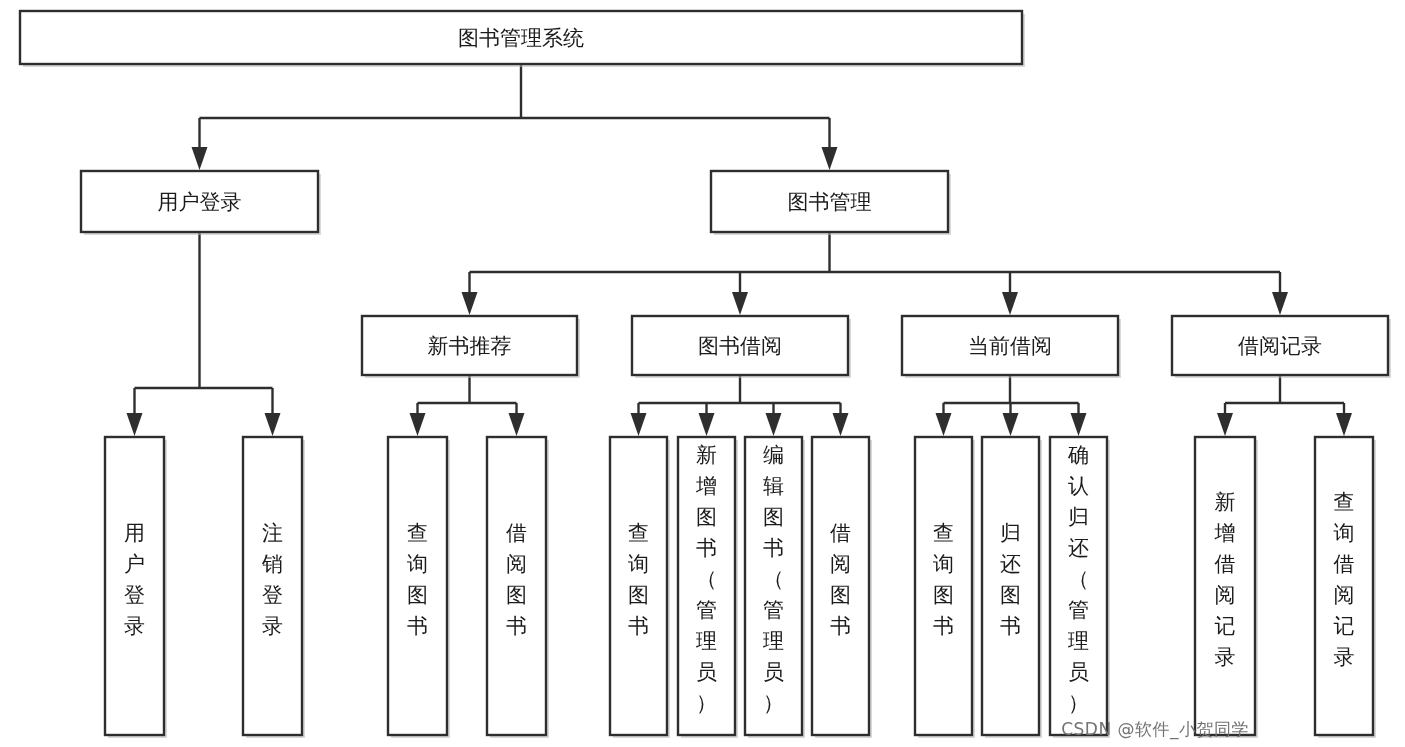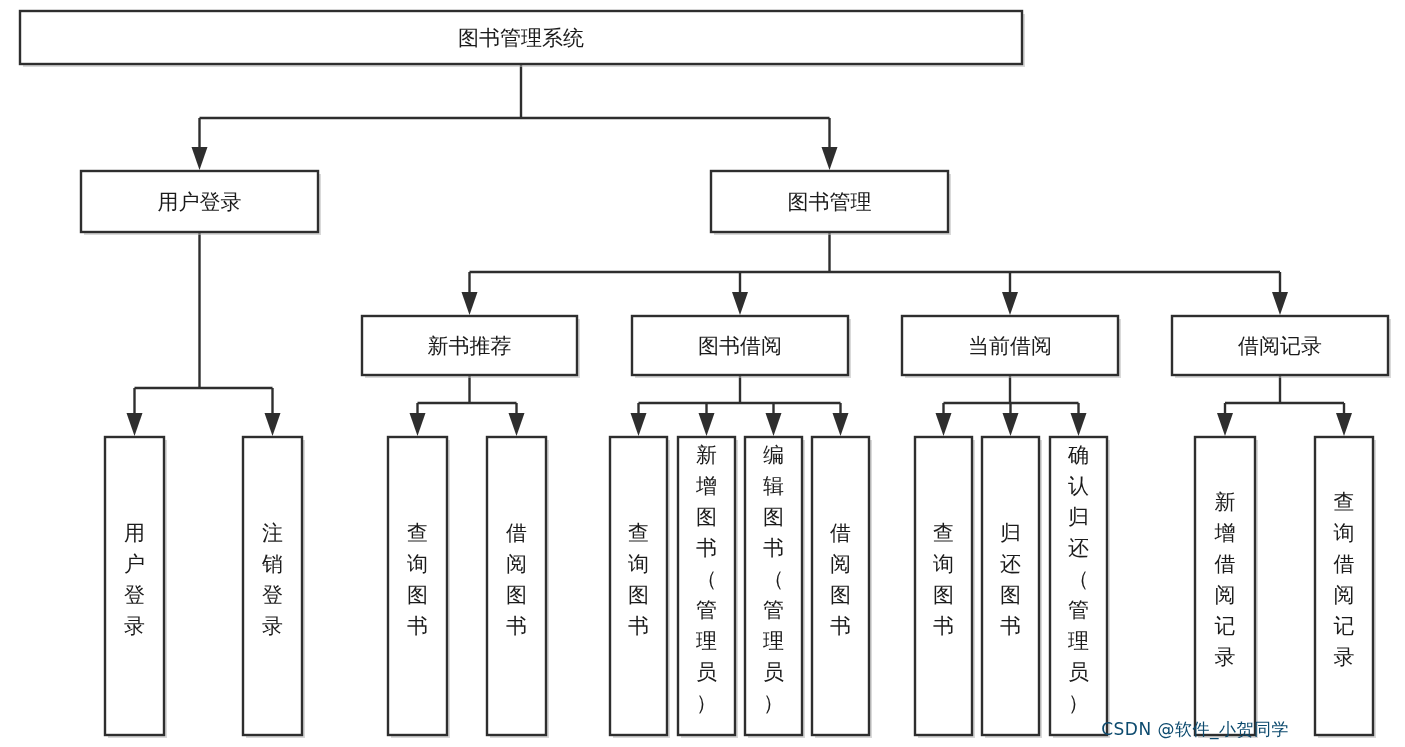--- a/index.html
+++ b/index.html
@@ -11,21 +11,20 @@
     width: 1405px;
     height: 747px;
     font-family: "DejaVu Sans", "Liberation Sans", sans-serif;
     overflow: hidden;
   }
   #diagram-root {
     position: relative;
     width: 1263px;
     height: 747px;
     background: #ffffff;
-    padding-left: 40px;
   }
   svg#tree-svg {
     position: absolute;
     left: 0;
     top: 0;
     width: 1405px;
     height: 747px;
     display: block;
   }
   .node-box {
@@ -57,21 +56,21 @@
   .node-label-vertical {
     fill: #1b1b1b;
     font-family: "DejaVu Sans", "Liberation Sans", sans-serif;
     font-size: 21px;
     text-anchor: middle;
   }
   .watermark {
     position: absolute;
     right: 14px;
     bottom: 6px;
-    color: #0c4a6e;
+    color: #737373;
     font-family: "DejaVu Sans", "Liberation Sans", sans-serif;
     font-size: 17px;
     letter-spacing: 0.5px;
     white-space: nowrap;
     user-select: none;
   }
 </style>
 </head>
 <body>
 

